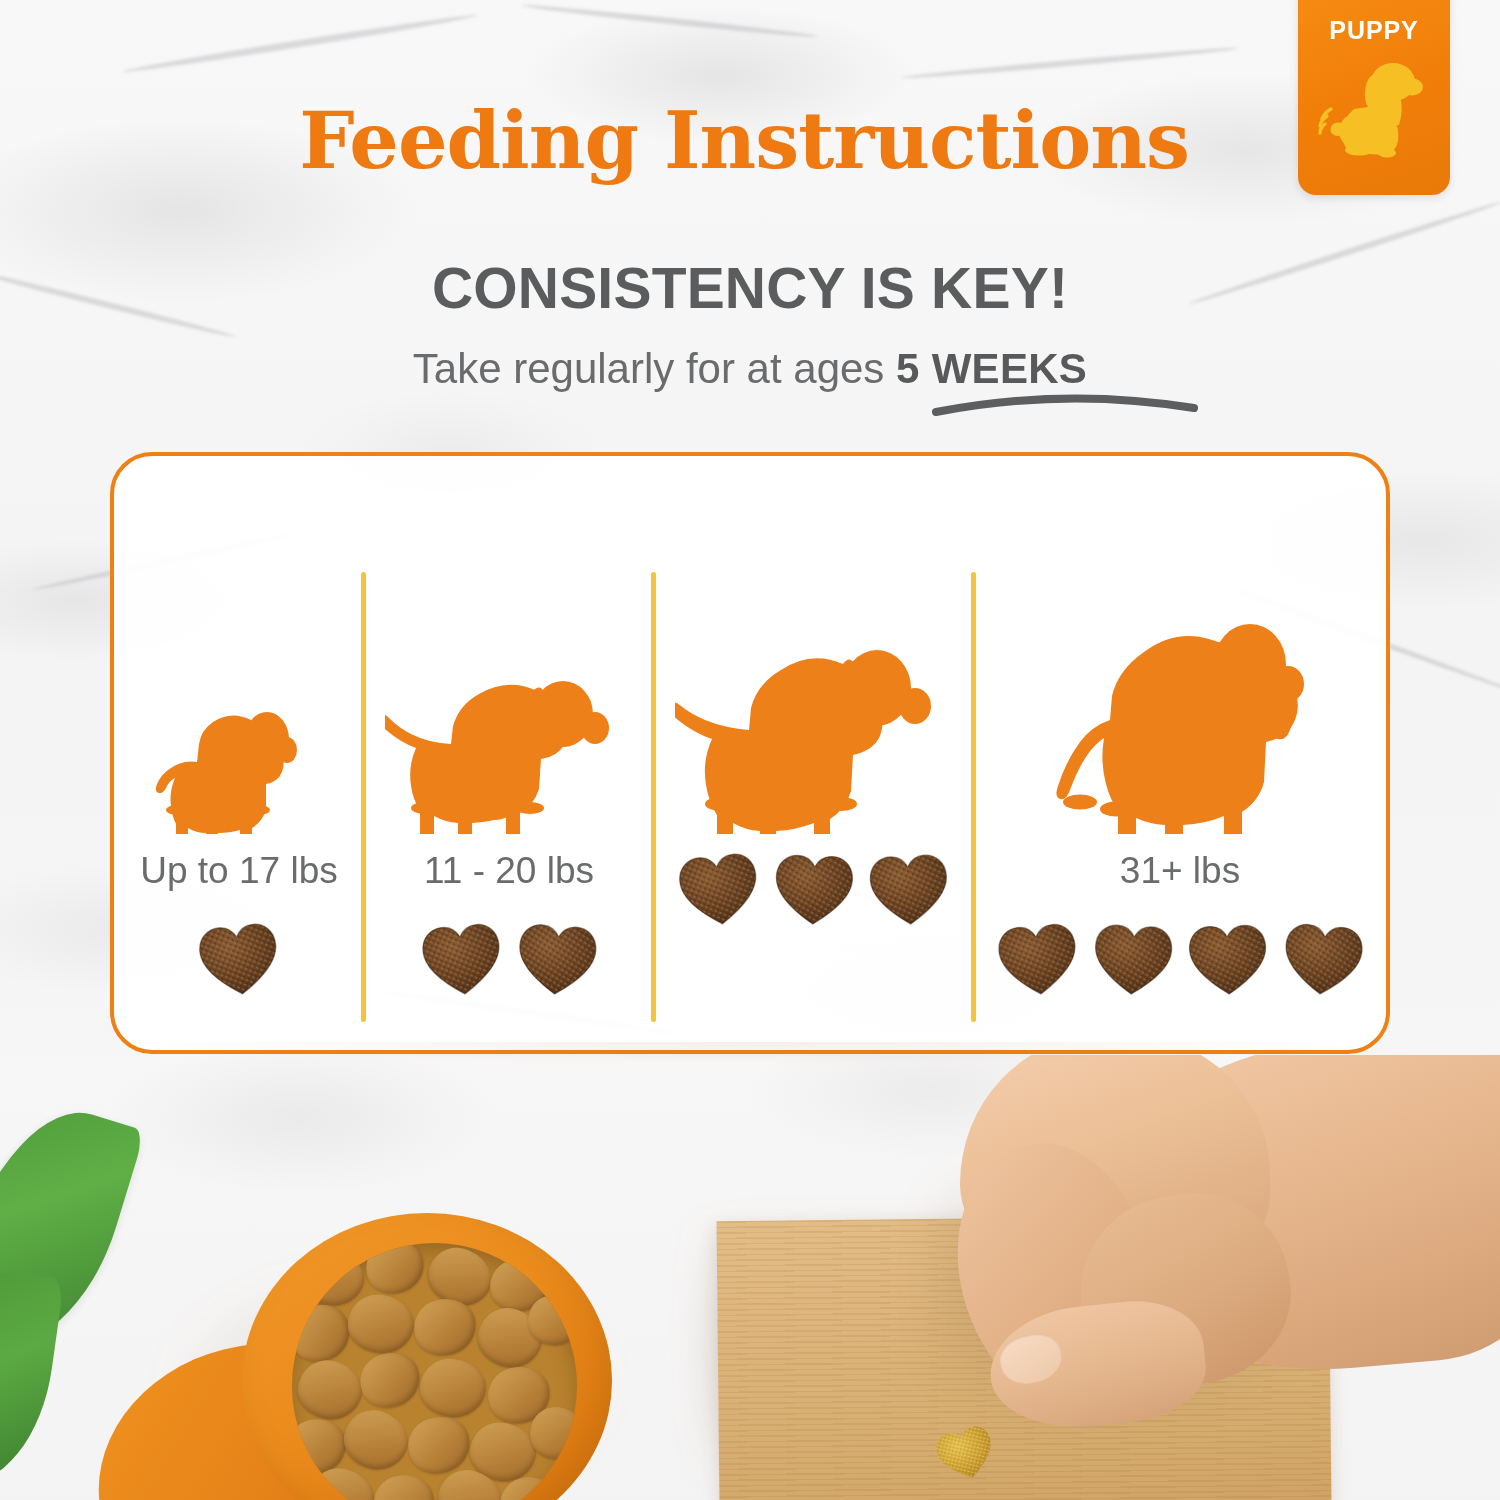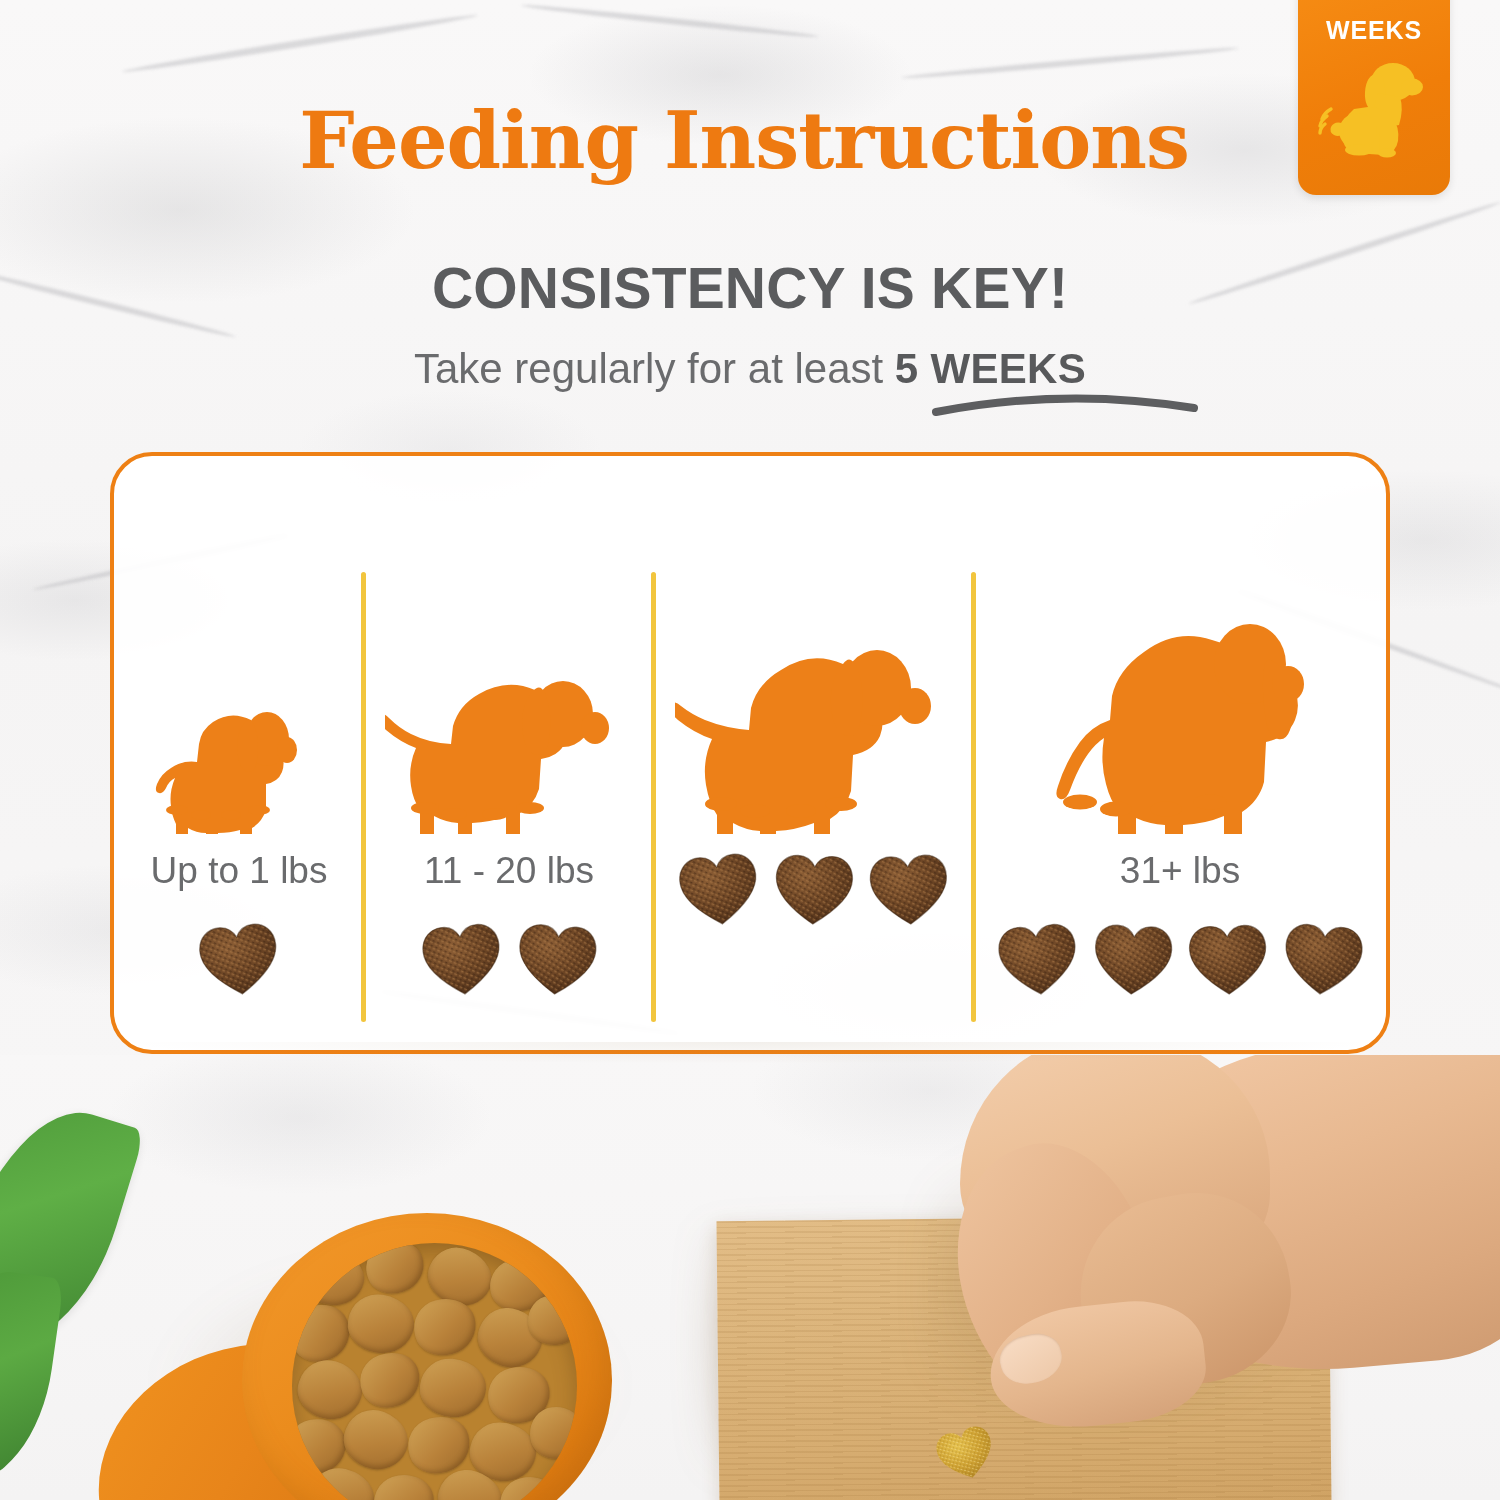--- a/index.html
+++ b/index.html
@@ -258,21 +258,21 @@
 <div class="vein" style="left:120px;top:40px;width:360px;height:7px;transform:rotate(-9deg);"></div>
 <div class="vein" style="left:520px;top:18px;width:300px;height:6px;transform:rotate(6deg);"></div>
 <div class="vein" style="left:900px;top:60px;width:340px;height:6px;transform:rotate(-5deg);"></div>
 <div class="vein" style="left:-40px;top:300px;width:280px;height:6px;transform:rotate(14deg);"></div>
 <div class="vein" style="left:1180px;top:250px;width:330px;height:6px;transform:rotate(-18deg);"></div>
 <div class="vein" style="left:30px;top:560px;width:260px;height:5px;transform:rotate(-12deg);"></div>
 <div class="vein" style="left:1230px;top:640px;width:300px;height:5px;transform:rotate(20deg);"></div>
 <div class="vein" style="left:380px;top:1010px;width:300px;height:5px;transform:rotate(8deg);"></div>
 
 <div class="puppy-badge">
-  <div class="pb-label">WEEKS</div>
+  <div class="pb-label">PUPPY</div>
   <div class="pb-dog">
     <svg width="112" height="112" viewBox="0 0 112 112" aria-hidden="true">
       <g fill="#F6C024">
 
         <ellipse cx="75" cy="33" rx="22" ry="19"></ellipse>
 
         <ellipse cx="94" cy="38" rx="11" ry="8.5"></ellipse>
 
         <path d="M60 24 q-12 2 -13 19 q-1 16 10 21 q7 3 9 -7 q3 -16 -1 -28 z"></path>
 
@@ -296,21 +296,21 @@
         <path d="M9 67 q-6 4 -7 10"></path>
         <path d="M7 75 q-5 4 -5 9"></path>
       </g>
     </svg>
   </div>
 </div>
 
 <h1 class="title-main">Feeding Instructions</h1>
 <h2 class="title-sub">CONSISTENCY IS KEY!</h2>
 <div class="title-note">
-  <span>Take regularly for at least </span><span class="strong">5 WEEKS</span>
+  <span>Take regularly for at ages </span><span class="strong">5 WEEKS</span>
 </div>
 <svg class="underline-arc" viewBox="0 0 270 32" aria-hidden="true">
   <path d="M6 24 Q135 -1 264 20" stroke="#5D5E60" stroke-width="8" stroke-linecap="round" fill="none"></path>
 </svg>
 
 <div class="card">
 
   <div class="cols">
 
     <div class="col c1">
@@ -321,21 +321,21 @@
             <ellipse cx="128" cy="55" rx="22" ry="27"></ellipse>
             <path d="M106 38 q-10 12 -7 34 q2 14 10 16 q7 1 9 -12 q3 -20 -3 -35 q-4 -8 -9 -3 z"></path>
             <ellipse cx="148" cy="66" rx="10" ry="13"></ellipse>
             <ellipse cx="38" cy="126" rx="11" ry="5"></ellipse>
             <ellipse cx="62" cy="131" rx="10" ry="5"></ellipse>
             <ellipse cx="92" cy="131" rx="10" ry="5"></ellipse>
             <ellipse cx="120" cy="126" rx="11" ry="5"></ellipse>
           </g>
         </svg>
       </div>
-      <div class="weight-label">Up to 1 lbs</div>
+      <div class="weight-label">Up to 17 lbs</div>
       <div class="treats">
         <svg class="treat" width="86" height="80" viewBox="0 0 86 80" aria-hidden="true">
           <defs>
             <radialGradient id="kg1" cx="38%" cy="30%" r="78%">
               <stop offset="0%" stop-color="#8C5E35"></stop>
                 <stop offset="55%" stop-color="#6B4424"></stop>
                 <stop offset="100%" stop-color="#4A2D17"></stop>
             </radialGradient>
             <pattern id="kp1" width="5" height="5" patternUnits="userSpaceOnUse" patternTransform="rotate(28)">
               <rect width="5" height="5" fill="none"></rect>

